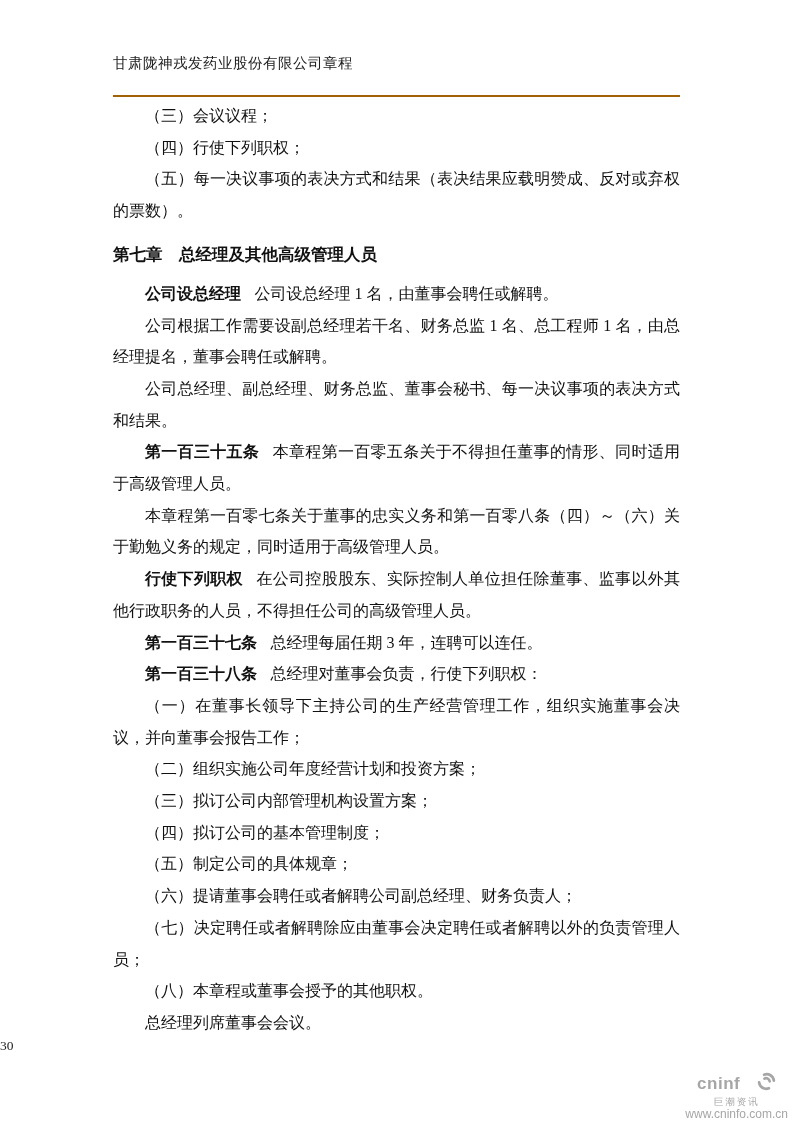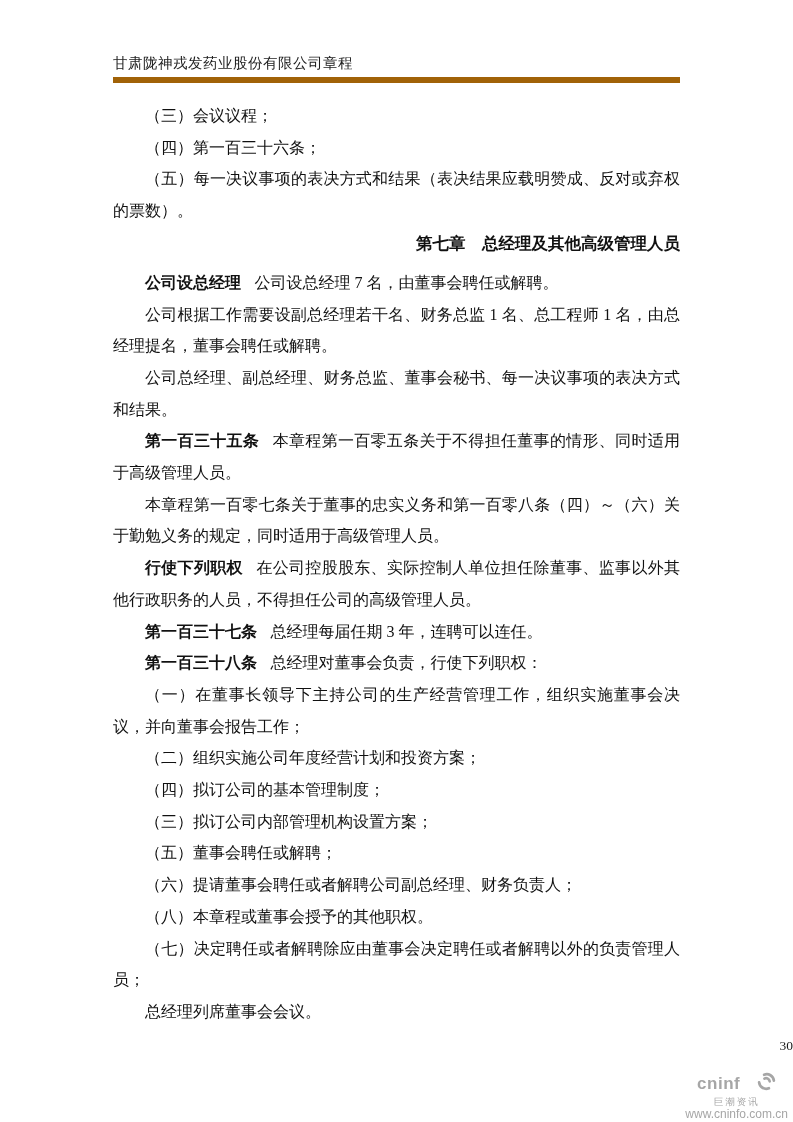--- a/index.html
+++ b/index.html
@@ -21,22 +21,22 @@
     position: absolute;
     top: 54px;
     left: 113px;
     width: 567px;
   }
   .header-title {
     font-size: 14.5px;
     line-height: 19px;
     letter-spacing: 0.5px;
     color: #1c1c1c;
-    padding-bottom: 4px;
-    border-bottom: 6px solid #a16207;
+    padding-bottom: 22px;
+    border-bottom: 2px solid #a16207;
   }
   
   .doc-body {
     position: absolute;
     top: 100px;
     left: 113px;
     width: 567px;
     font-size: 16px;
     line-height: 31.7px;
     text-align: justify;
@@ -44,33 +44,33 @@
   .doc-body p {
     margin: 0;
     text-indent: 2em;
   }
   .article-num {
     font-weight: bold;
     margin-right: 0.85em;
   }
   .chapter-heading {
     font-weight: bold;
-    text-align: right;
+    text-align: left;
     text-indent: 0;
     font-size: 16.5px;
     line-height: 32px;
-    margin: 1px 0 7px 0;
+    margin: 12px 0 7px 0;
   }
   
   .page-number {
     position: absolute;
     top: 1038px;
     left: 0;
     width: 100%;
-    text-align: right;
+    text-align: left;
     font-size: 13.5px;
     color: #1c1c1c;
   }
   .cninfo-logo {
     position: absolute;
     top: 1072px;
     right: 5px;
     display: flex;
     flex-direction: column;
     align-items: center;
@@ -104,39 +104,39 @@
 <body>
 
 <div class="page">
 
   <div class="page-header">
     <div class="header-title">甘肃陇神戎发药业股份有限公司章程</div>
   </div>
 
   <div class="doc-body" id="doc-body">
       <p>（三）会议议程；</p>
-      <p>（四）第一百三十六条；</p>
+      <p>（四）行使下列职权；</p>
       <p>（五）每一决议事项的表决方式和结果（表决结果应载明赞成、反对或弃权的票数）。</p>
       <div class="chapter-heading">第七章　总经理及其他高级管理人员</div>
-      <p><b class="article-num">公司设总经理</b><span>公司设总经理 7 名，由董事会聘任或解聘。</span></p>
+      <p><b class="article-num">公司设总经理</b><span>公司设总经理 1 名，由董事会聘任或解聘。</span></p>
       <p>公司根据工作需要设副总经理若干名、财务总监 1 名、总工程师 1 名，由总经理提名，董事会聘任或解聘。</p>
       <p>公司总经理、副总经理、财务总监、董事会秘书、每一决议事项的表决方式和结果。</p>
       <p><b class="article-num">第一百三十五条</b><span>本章程第一百零五条关于不得担任董事的情形、同时适用于高级管理人员。</span></p>
       <p>本章程第一百零七条关于董事的忠实义务和第一百零八条（四）～（六）关于勤勉义务的规定，同时适用于高级管理人员。</p>
       <p><b class="article-num">行使下列职权</b><span>在公司控股股东、实际控制人单位担任除董事、监事以外其他行政职务的人员，不得担任公司的高级管理人员。</span></p>
       <p><b class="article-num">第一百三十七条</b><span>总经理每届任期 3 年，连聘可以连任。</span></p>
       <p><b class="article-num">第一百三十八条</b><span>总经理对董事会负责，行使下列职权：</span></p>
       <p>（一）在董事长领导下主持公司的生产经营管理工作，组织实施董事会决议，并向董事会报告工作；</p>
       <p>（二）组织实施公司年度经营计划和投资方案；</p>
+      <p>（三）拟订公司内部管理机构设置方案；</p>
       <p>（四）拟订公司的基本管理制度；</p>
-      <p>（三）拟订公司内部管理机构设置方案；</p>
-      <p>（五）董事会聘任或解聘；</p>
+      <p>（五）制定公司的具体规章；</p>
       <p>（六）提请董事会聘任或者解聘公司副总经理、财务负责人；</p>
+      <p>（七）决定聘任或者解聘除应由董事会决定聘任或者解聘以外的负责管理人员；</p>
       <p>（八）本章程或董事会授予的其他职权。</p>
-      <p>（七）决定聘任或者解聘除应由董事会决定聘任或者解聘以外的负责管理人员；</p>
       <p>总经理列席董事会会议。</p>
     </div>
 
   <div class="page-number">30</div>
 
   <div class="cninfo-logo">
     <div class="logo-row">
       <span class="logo-brand">cninf</span>
       <span>
         <svg width="19" height="19" viewBox="0 0 24 24" fill="none" stroke="#a6a6a6" stroke-width="3.4" stroke-linecap="round">

